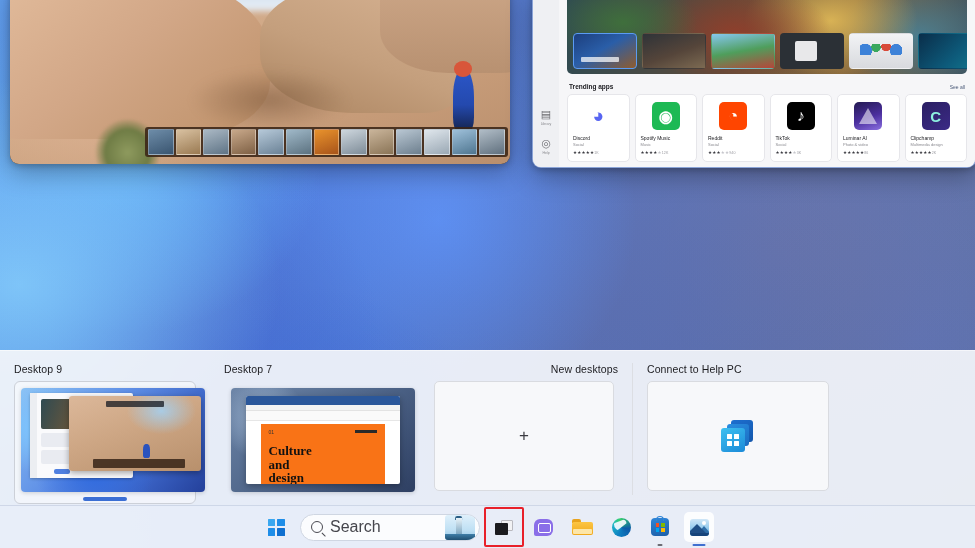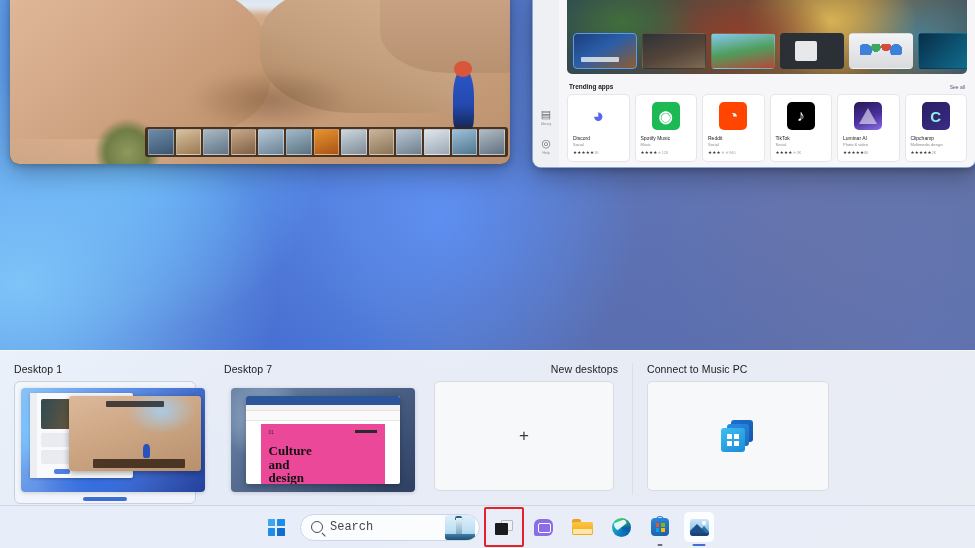--- a/index.html
+++ b/index.html
@@ -290,21 +290,21 @@
     background:#2a52bd; border-radius:40% 40% 20% 20%;
   }
   .mini-word {
     position: absolute; left: 8%; top: 8%; width: 84%; height: 84%;
     background: #fff; border-radius: 2px; overflow: hidden;
     box-shadow: 0 2px 6px rgba(0,0,0,.3);
   }
   .mw-title { height: 9px; background: #2b579a; }
   .mw-tabs  { height: 6px; background: #f3f3f3; border-bottom: 1px solid #e3e3e3; }
   .mw-ribbon{ height: 10px; background: #fafafa; border-bottom: 1px solid #e6e6e6; }
-  .mw-page  { position:absolute; left:10%; right:10%; top:28px; bottom:0; background:#ec4899; }
+  .mw-page  { position:absolute; left:10%; right:10%; top:28px; bottom:0; background:#f97316; }
   .mw-frac  { position:absolute; left:6%; top:8%; font-size:5px; color:#333; }
   .mw-tag   { position:absolute; right:6%; top:9%; width:22px; height:3.5px; background:#2a2a2a; }
   .mw-head  {
     position:absolute; left:6%; top:34%; font-family:"Liberation Serif", serif;
     font-weight:700; font-size:13px; line-height:1.02; color:#111;
   }
   .active-pill {
     width: 44px; height: 3.5px; background: #3b6fd4;
     border-radius: 2px; margin: 5px auto 0 auto;
   }
@@ -365,21 +365,21 @@
     position: relative; overflow: hidden;
   }
   .mag {
     width: 12px; height: 12px; border: 1.4px solid #4a4a52;
     border-radius: 50%; position: relative; flex: none;
   }
   .mag::after {
     content:""; position:absolute; right:-4px; bottom:-3px;
     width:5px; height:1.4px; background:#4a4a52; transform: rotate(45deg);
   }
-  .search-ph { font-size: 12px; color: #45454c; flex: 1; font-family: Liberation Mono, monospace; }
+  .search-ph { font-size: 16px; color: #45454c; flex: 1; }
   .lighthouse {
     width: 30px; height: 25px; flex: none; position: relative;
     border-radius: 3px; overflow: hidden;
     background: linear-gradient(180deg,#dff0fb 0%,#bfe0f4 60%,#8fc4e6 100%);
   }
   .lh-tower {
     position:absolute; left:45%; top:12%; width:20%; height:66%;
     background: linear-gradient(180deg,#e8f2f8,#7fa8c2);
     transform: translateX(-50%) ;
   }
@@ -584,21 +584,21 @@
           <div class="stars">★★★★★<span class="cnt">2K</span></div>
         </div>
       </div>
     </div>
   </div>
 </div>
 
 <div id="taskview-panel">
 
   <div class="tv-col desk-col active">
-    <div class="tv-label">Desktop 1</div>
+    <div class="tv-label">Desktop 9</div>
     <div class="desk-wrap active">
       <div class="desk-thumb">
         <div class="desk-bg-1"></div>
         <div class="mini-store">
           <div class="ms-rail"></div>
           <div class="ms-hero"></div>
           <div class="ms-row" style="top:40px"></div>
           <div class="ms-row" style="top:57px"></div>
           <div class="ms-btn" style="top:76px"></div>
         </div>
@@ -636,21 +636,21 @@
   </div>
 
   <div class="tv-col newdesk-col">
     <div class="tv-label">New desktops</div>
     <div class="tv-card newdesk-card">
       <span>+</span>
     </div>
   </div>
 
   <div class="tv-col cloud-col">
-    <div class="tv-label">Connect to Music PC</div>
+    <div class="tv-label">Connect to Help PC</div>
     <div class="tv-card cloud-card">
       <div class="cloudpc-icon">
         <div class="cpc-l cpc-back"></div>
         <div class="cpc-l cpc-mid"></div>
         <div class="cpc-l cpc-front"></div>
         <div class="cpc-glyph">
             <i></i>
             <i></i>
             <i></i>
             <i></i>

